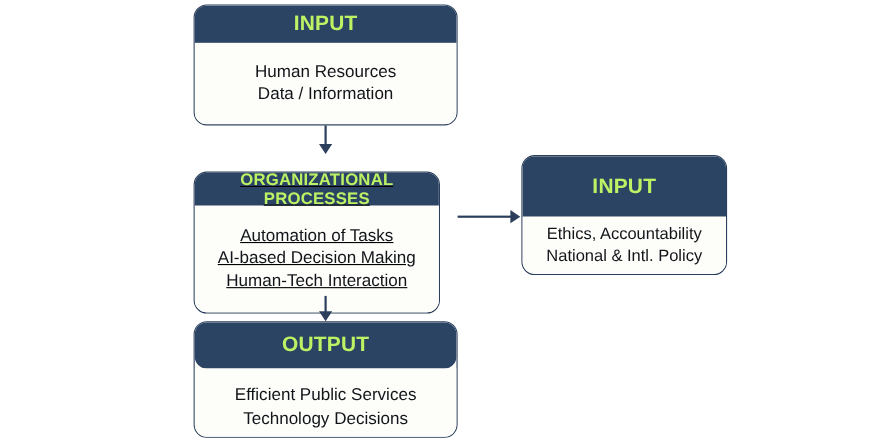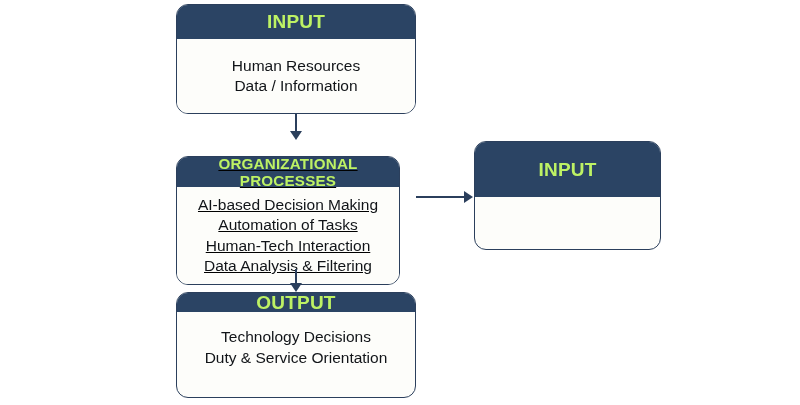--- a/index.html
+++ b/index.html
@@ -80,21 +80,21 @@
   }
   #node-processes .node-header { height: 30px; font-size: 15.2px; }
   #node-processes .node-body  { height: 97px; font-size: 15.5px; }
 
   #node-output {
     left: 176px;
     top: 292px;
     width: 240px;
     height: 106px;
   }
-  #node-output .node-header { height: 19px; font-size: 19px; }
+  #node-output .node-header { height: 42px; font-size: 19px; border-radius: 11px; }
   #node-output .node-body  { height: 71px; font-size: 15.5px; }
 
   #node-values {
     left: 474px;
     top: 141px;
     width: 187px;
     height: 109px;
   }
   #node-values .node-header { height: 55px; font-size: 19px; padding-top: 1px; }
   #node-values .node-body  { height: 52px; font-size: 15px; }
@@ -161,46 +161,49 @@
   <div class="connector" id="conn-input-processes">
     <div class="v-line"></div>
     <div class="arrow-down"></div>
   </div>
 
   <div class="node" id="node-processes">
     <div class="node-header">
       <span>ORGANIZATIONAL PROCESSES</span>
     </div>
     <div class="node-body">
+      <div class="line">Automation of Tasks</div>
       <div class="line">AI-based Decision Making</div>
-      <div class="line">Automation of Tasks</div>
       <div class="line">Human-Tech Interaction</div>
-      <div class="line">Data Analysis &amp; Filtering</div>
     </div>
   </div>
 
   <div class="connector" id="conn-processes-values">
     <div class="h-line"></div>
     <div class="arrow-right"></div>
   </div>
 
   <div class="node" id="node-values">
     <div class="node-header">
       <span>INPUT</span>
     </div>
+    <div class="node-body">
+      <div class="line">Ethics, Accountability</div>
+      <div class="line">National &amp; Intl. Policy</div>
+    </div>
   </div>
 
   <div class="connector" id="conn-processes-output">
     <div class="v-line"></div>
     <div class="arrow-down"></div>
   </div>
 
   <div class="node" id="node-output">
     <div class="node-header">
       <span>OUTPUT</span>
     </div>
     <div class="node-body">
+      <div class="line">Efficient Public Services</div>
       <div class="line">Technology Decisions</div>
-      <div class="line">Duty &amp; Service Orientation</div>
     </div>
   </div>
 
 </div>
 
 </body></html>

